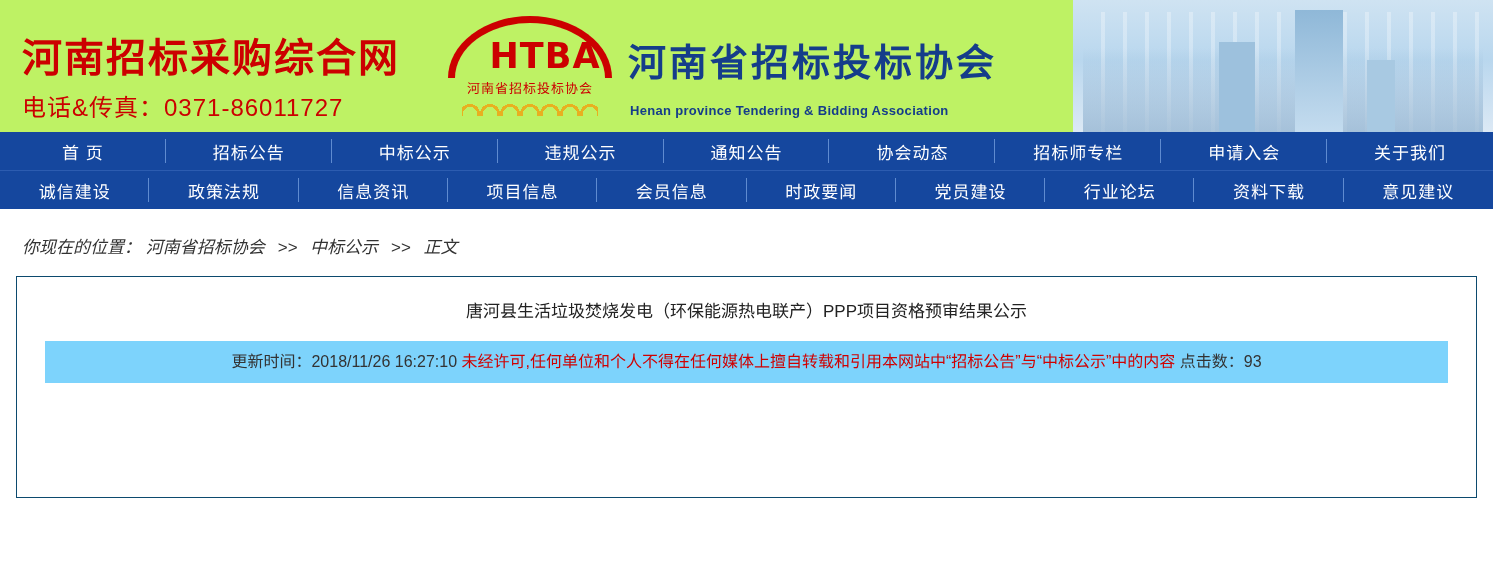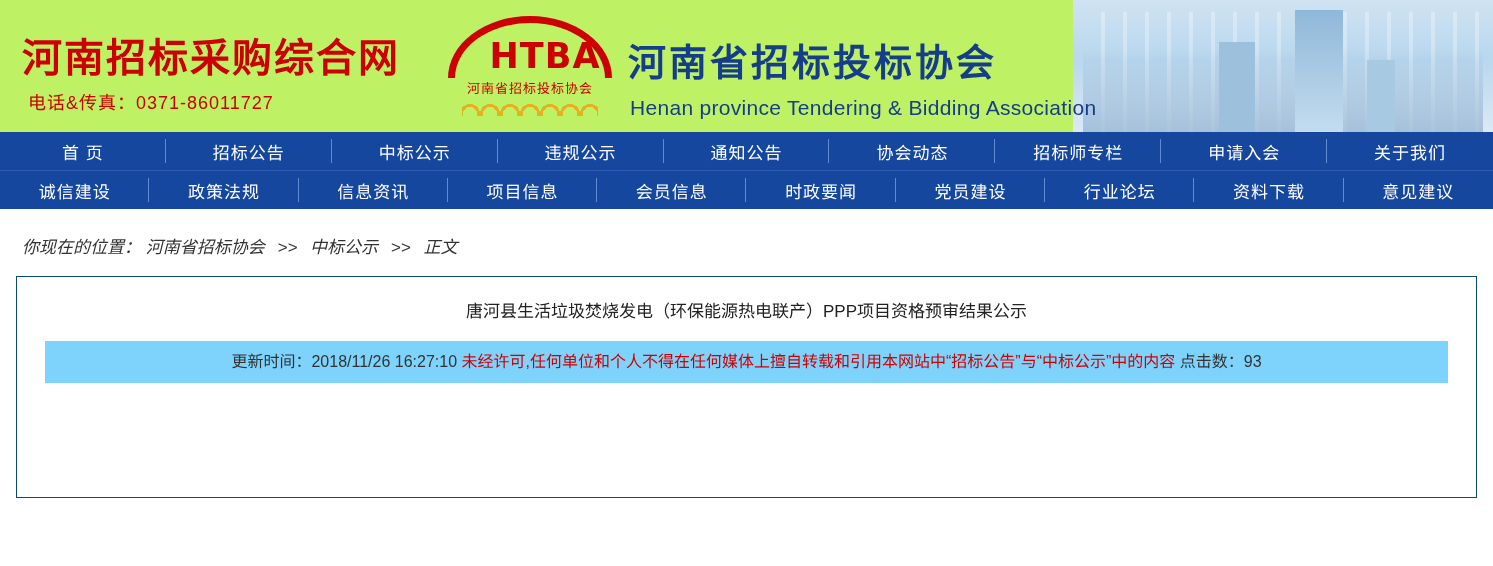--- a/index.html
+++ b/index.html
@@ -70,24 +70,24 @@
     top: 26px;
     color: #cc0000;
     font-size: 40px;
     font-weight: bold;
     letter-spacing: 2px;
     font-family: "DejaVu Sans", "Liberation Sans", sans-serif;
     white-space: nowrap;
   }
   .site-phone {
     position: absolute;
-    left: 28px;
+    left: 22px;
     top: 88px;
     color: #cc0000;
-    font-size: 18px;
+    font-size: 24px;
     letter-spacing: 1px;
     white-space: nowrap;
   }
 
   
   .logo {
     position: absolute;
     left: 440px;
     top: 14px;
     width: 180px;
@@ -148,40 +148,40 @@
     color: #153d8a;
     font-size: 38px;
     font-weight: bold;
     letter-spacing: 3px;
     white-space: nowrap;
     font-family: "DejaVu Sans", "Liberation Sans", sans-serif;
   }
   .assoc-en {
     position: absolute;
     left: 630px;
-    top: 96px;
+    top: 103px;
     color: #153d8a;
-    font-size: 21px;
-    font-weight: normal;
+    font-size: 13px;
+    font-weight: bold;
     letter-spacing: .3px;
     white-space: nowrap;
   }
 
   
   .nav {
     width: 100%;
     background: #15479e;
   }
   .nav-row {
     display: flex;
     height: 38px;
     align-items: stretch;
     border-bottom: 1px solid #2c5cb0;
   }
-  .nav-row:last-child { border-bottom: none; }
+  .nav-row:last-child { border-bottom: none; justify-content: flex-end; }
   .nav-item {
     flex: 1 1 0;
     color: #ffffff;
     font-size: 17px;
     display: flex;
     align-items: center;
     justify-content: center;
     position: relative;
     white-space: nowrap;
     cursor: pointer;

